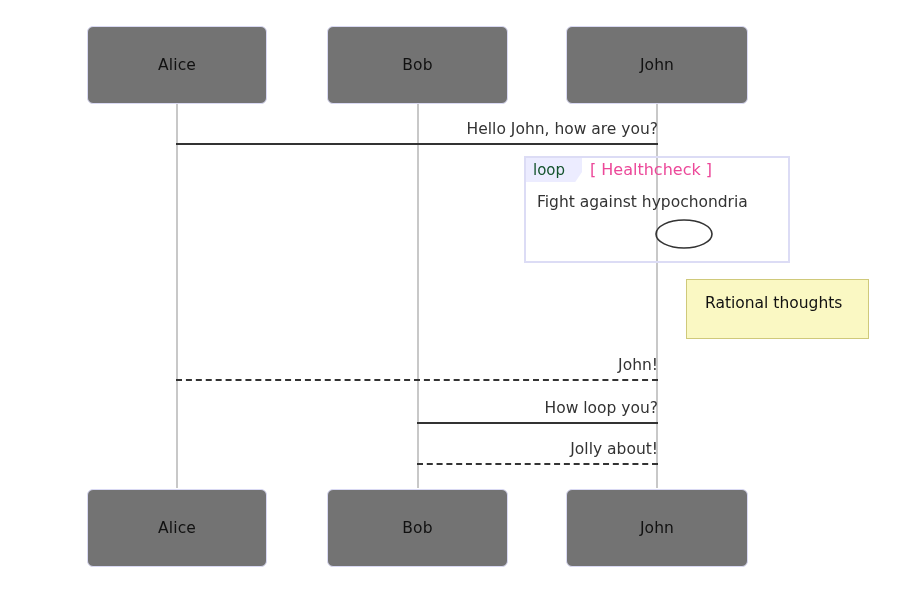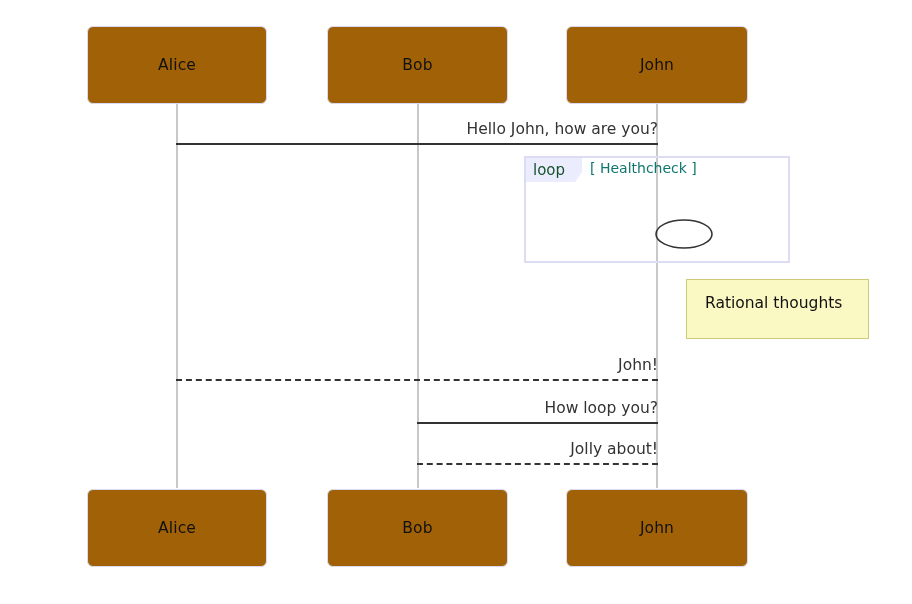--- a/index.html
+++ b/index.html
@@ -16,21 +16,21 @@
   #diagram {
     position: relative;
     width: 912px;
     height: 604px;
     background: #ffffff;
   }
 
   
   .actor-box {
     position: absolute;
-    background: #a16207;
+    background: #737373;
     border: 1px solid #d9d9f3;
     border-radius: 6px;
     box-sizing: border-box;
     display: flex;
     align-items: center;
     justify-content: center;
     color: #111111;
     font-size: 15.5px;
     letter-spacing: 0.1px;
   }
@@ -80,22 +80,22 @@
     background: #ECECFF;
     color: #14532d;
     font-size: 15px;
     line-height: 22px;
     padding: 1px 14px 1px 7px;
     box-sizing: border-box;
     clip-path: polygon(0 0, 100% 0, 100% 58%, 88% 100%, 0 100%);
   }
   .loop-title {
     position: absolute;
-    font-size: 14px;
-    color: #0f766e;
+    font-size: 16px;
+    color: #ec4899;
     white-space: nowrap;
   }
   .loop-body-text {
     position: absolute;
     font-size: 15.5px;
     color: #333333;
     white-space: nowrap;
   }
   .selfloop {
     position: absolute;
@@ -134,20 +134,21 @@
   </div>
 
   <div class="msg" style="left:176px; top:143px; width:482px;">
     <div class="line"></div>
     <div class="label">Hello John, how are you?</div>
   </div>
 
   <div class="loop-box" style="left:524px; top:156px; width:266px; height:107px;"></div>
   <div class="loop-tag" style="left:526px; top:158px; width:56px; height:24px;">loop</div>
   <div class="loop-title" style="left:590px; top:160px;">[ Healthcheck ]</div>
+  <div class="loop-body-text" style="left:537px; top:193px;">Fight against hypochondria</div>
 
   <svg class="selfloop" width="66" height="44" style="left:655px; top:212px;" viewBox="0 0 66 44">
     <ellipse cx="29" cy="22" rx="28" ry="14" fill="none" stroke="#333333" stroke-width="1.6"></ellipse>
   </svg>
 
   <div class="note" style="left:686px; top:279px; width:183px; height:60px;">
     <span class="note-line">Rational thoughts</span>
   </div>
 
   <div class="msg dashed" style="left:176px; top:379px; width:482px;">

